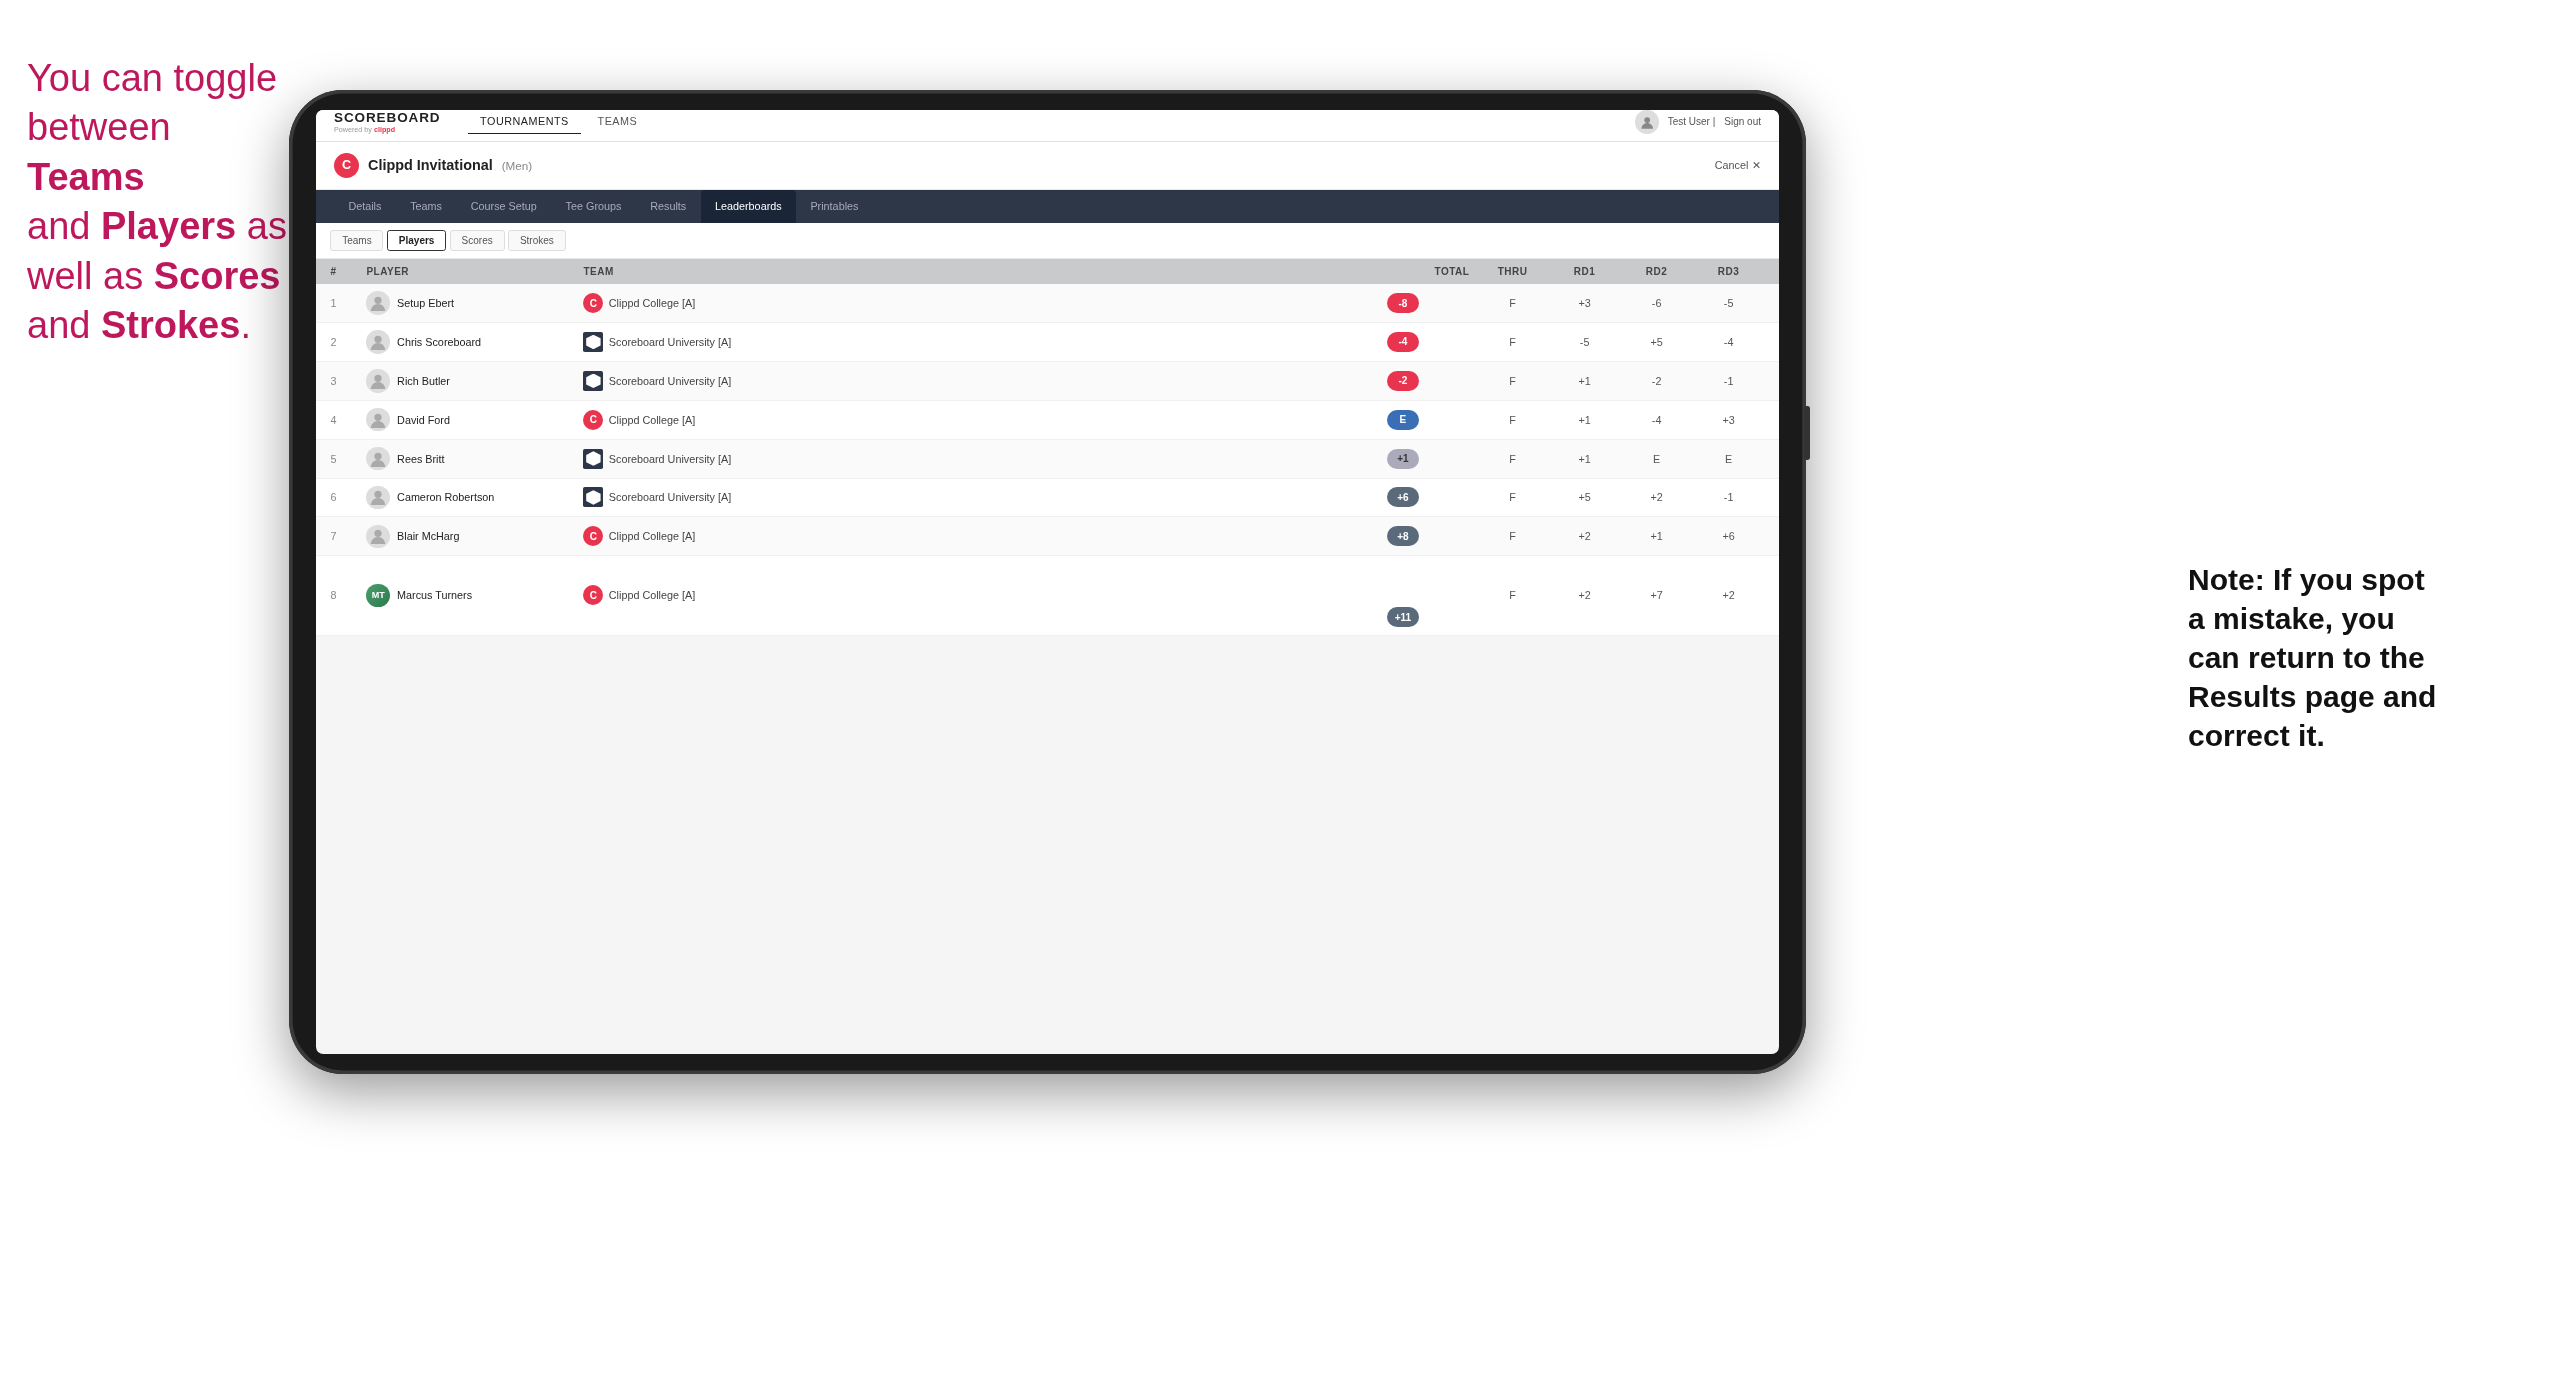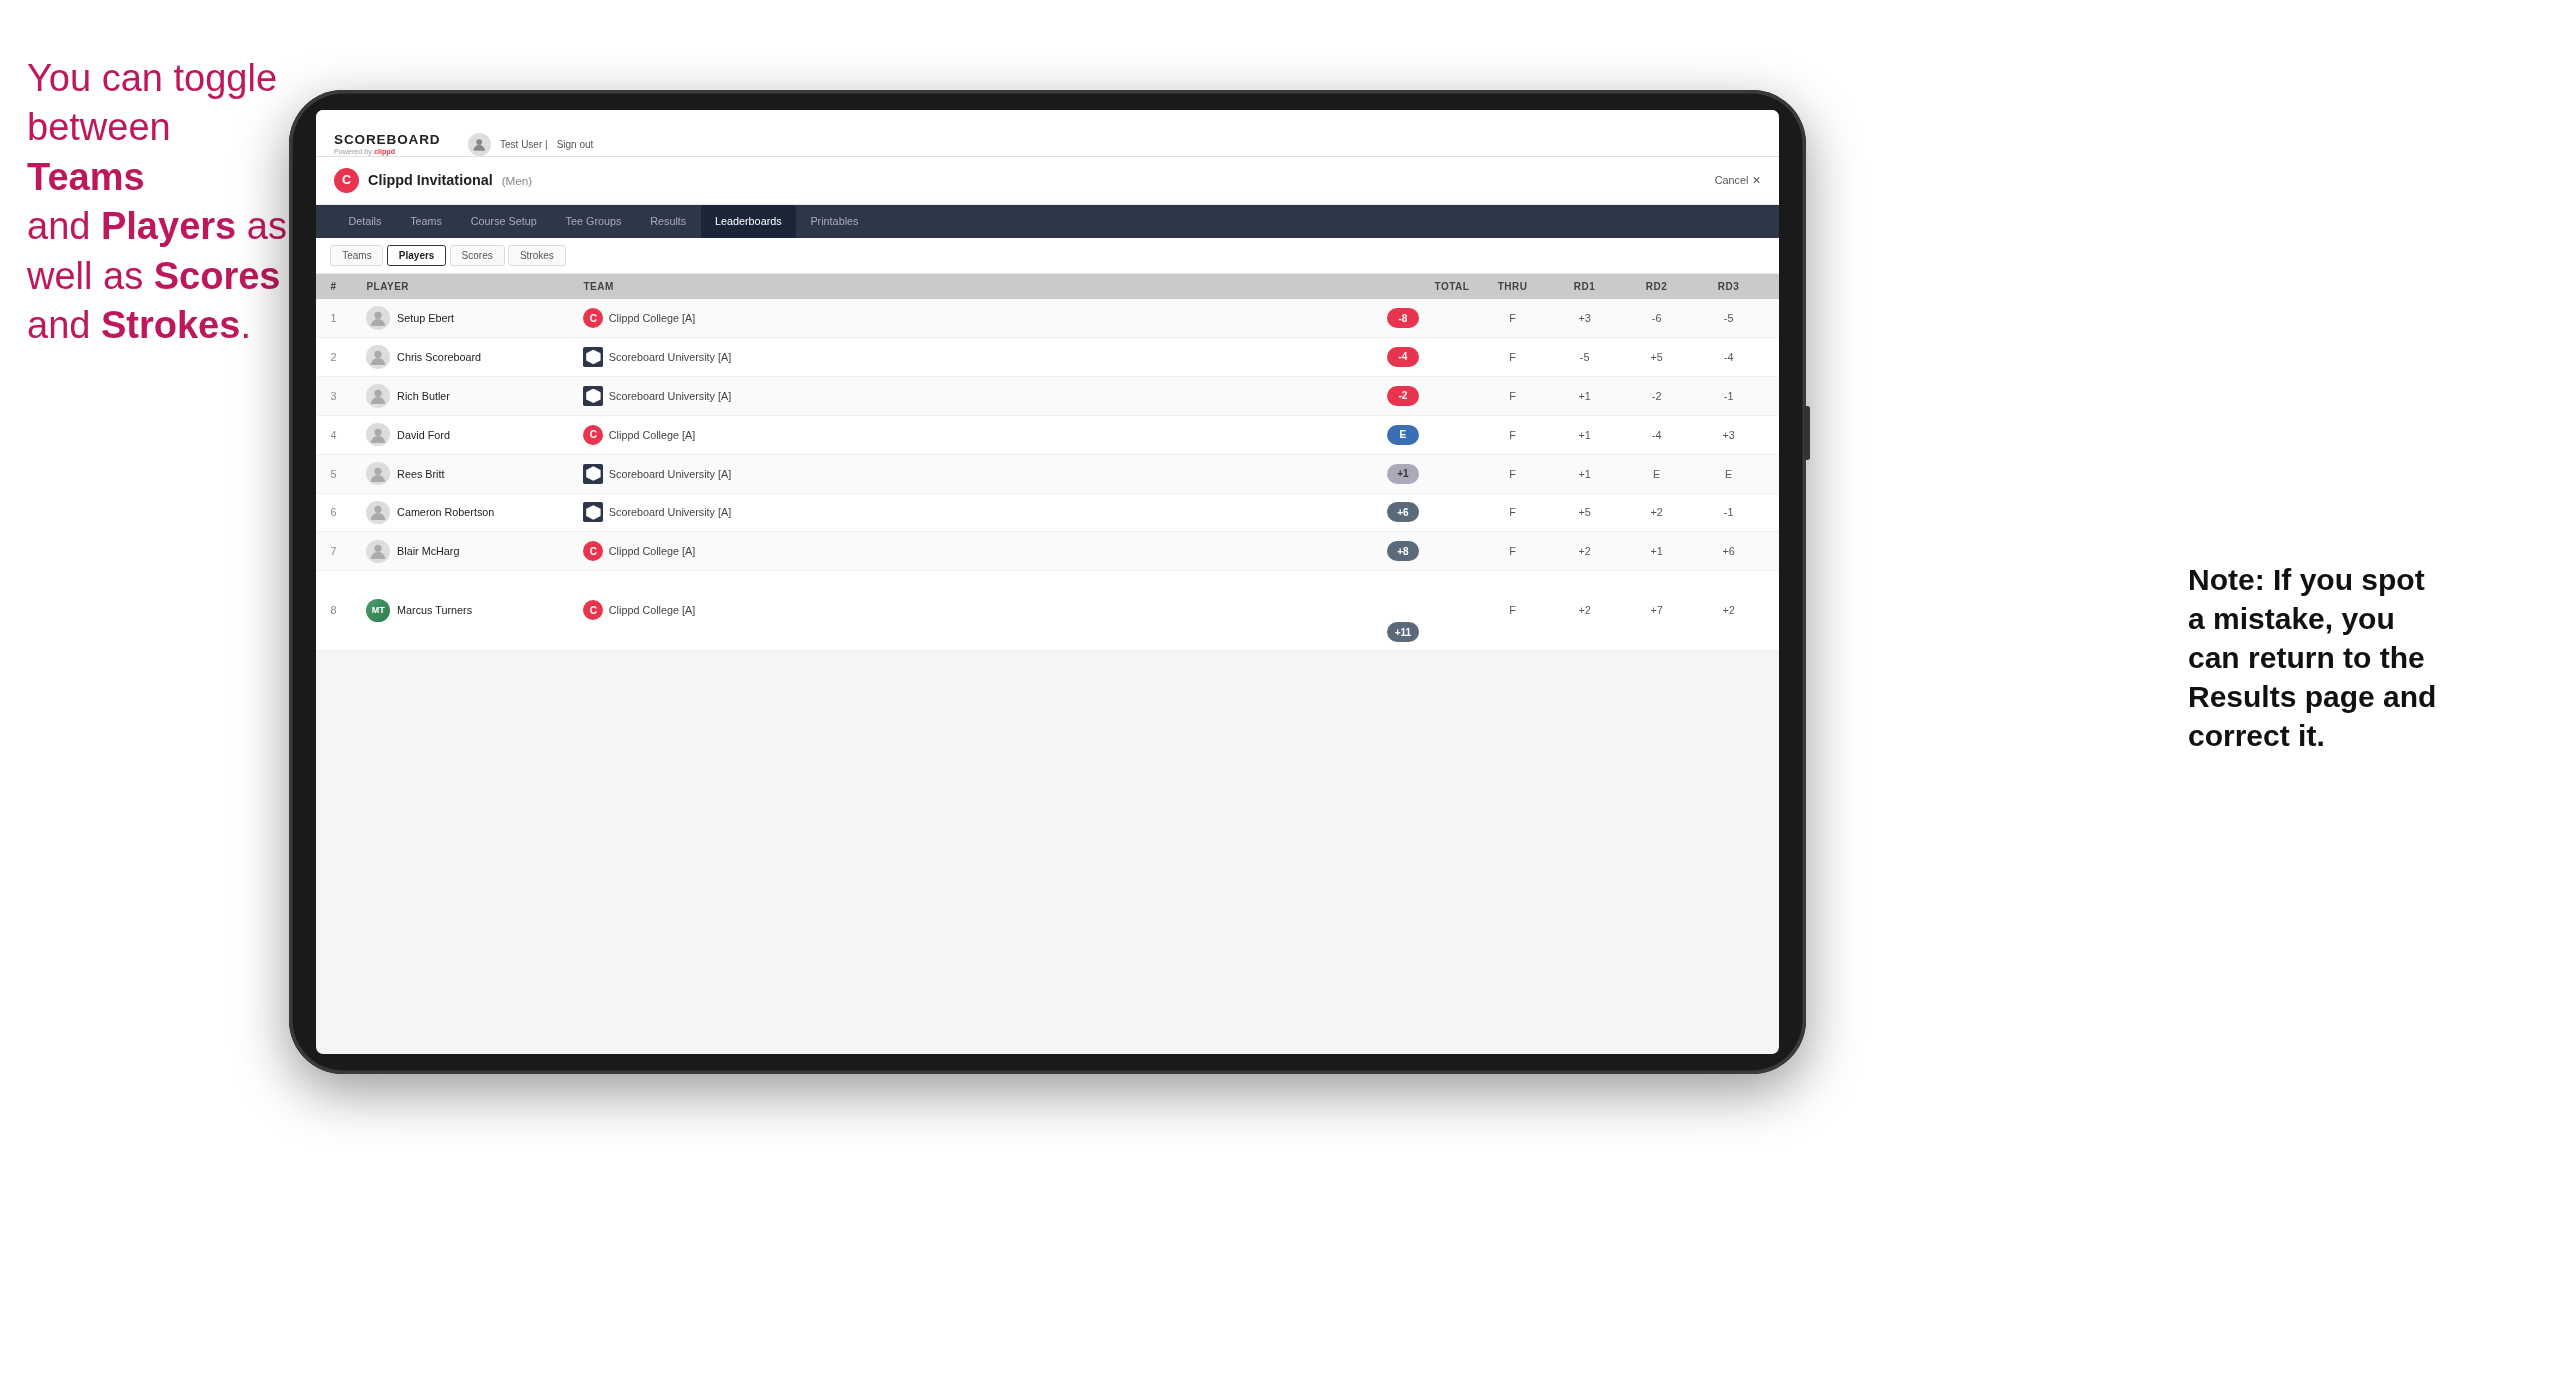--- a/index.html
+++ b/index.html
@@ -76,23 +76,23 @@
       top: 316px;
       width: 5.4px;
       height: 54px;
       background: #333;
       border-radius: 2.7px;
     }
 
     
     .app-header {
       background: #fff;
-      height: 47px;
-      display: flex;
-      align-items: flex-end;
+      height: 32px;
+      display: flex;
+      align-items: flex-start;
       padding: 0 18px;
       border-bottom: 0.9px solid #e0e0e0;
     }
     .logo-area {
       display: flex;
       flex-direction: column;
       margin-right: 27px;
     }
     .logo-text {
       font-size: 13.5px;
@@ -385,20 +385,24 @@
 <div class="tablet-shell">
   <div class="tablet-button"></div>
 
   <div class="tablet-screen">
 
     <div class="app-header">
       <div class="logo-area">
         <span class="logo-text">SCOREBOARD</span>
         <span class="logo-sub">Powered by <span>clippd</span></span>
       </div>
+      <div class="nav-links">
+        <span class="nav-link active">TOURNAMENTS</span>
+        <span class="nav-link">TEAMS</span>
+      </div>
       <div class="header-right">
         <div class="user-avatar">
           <svg viewBox="0 0 20 20" fill="#888" width="14.4" height="14.4">
               <circle cx="10" cy="7" r="4"></circle>
               <path d="M2 19c0-4.4 3.6-8 8-8s8 3.6 8 8"></path>
             </svg>
         </div>
         <span>Test User |</span>
         <span style="cursor:pointer;color:#555;font-size:10px;">Sign out</span>
       </div>

